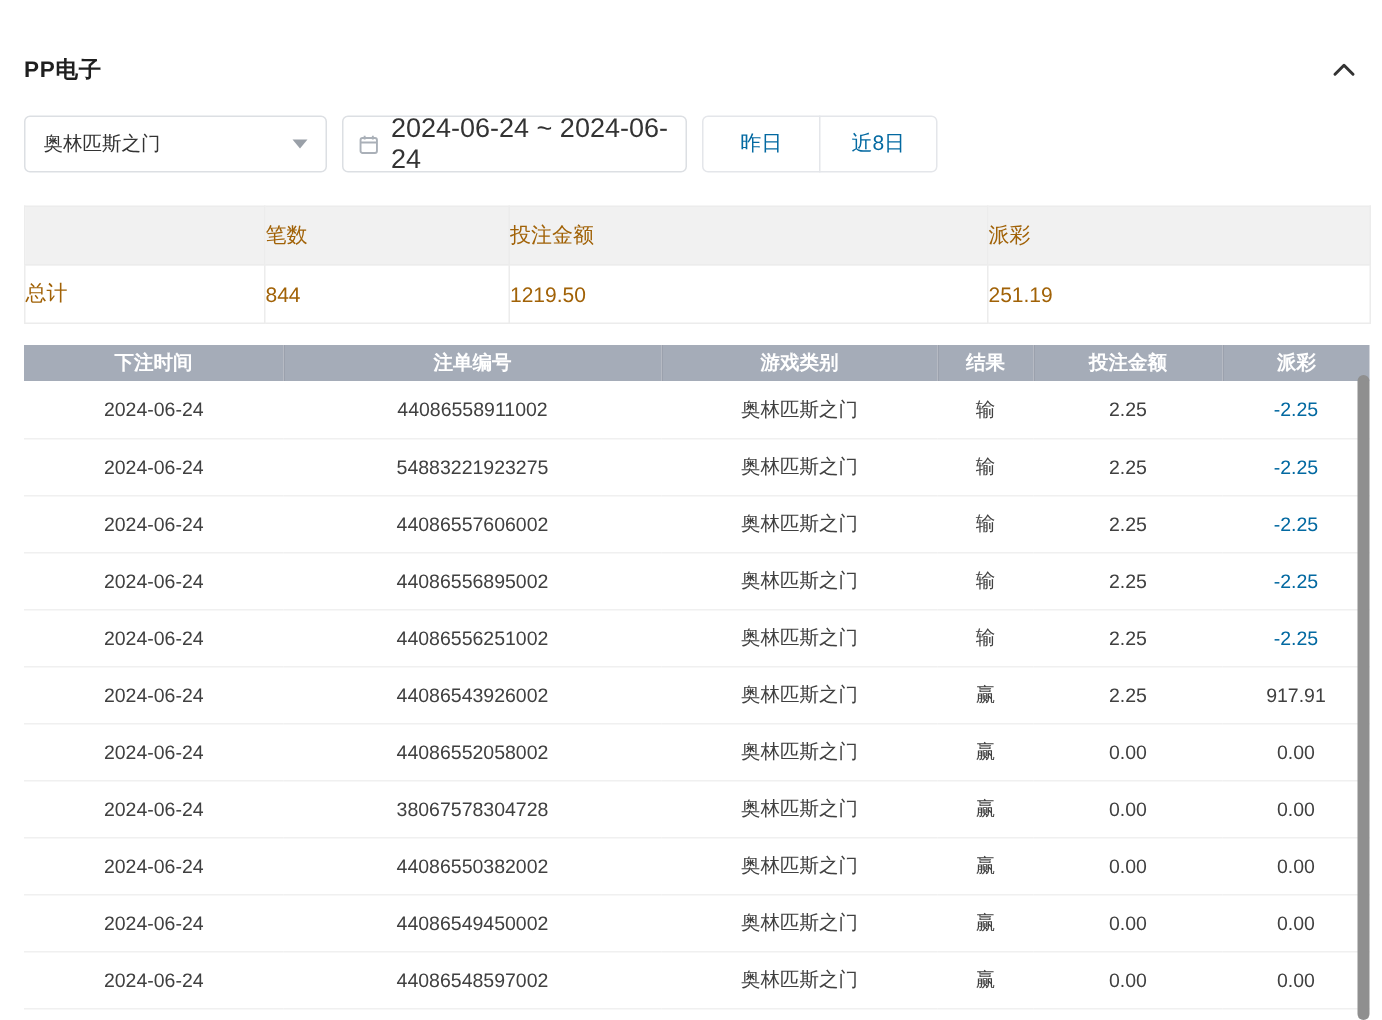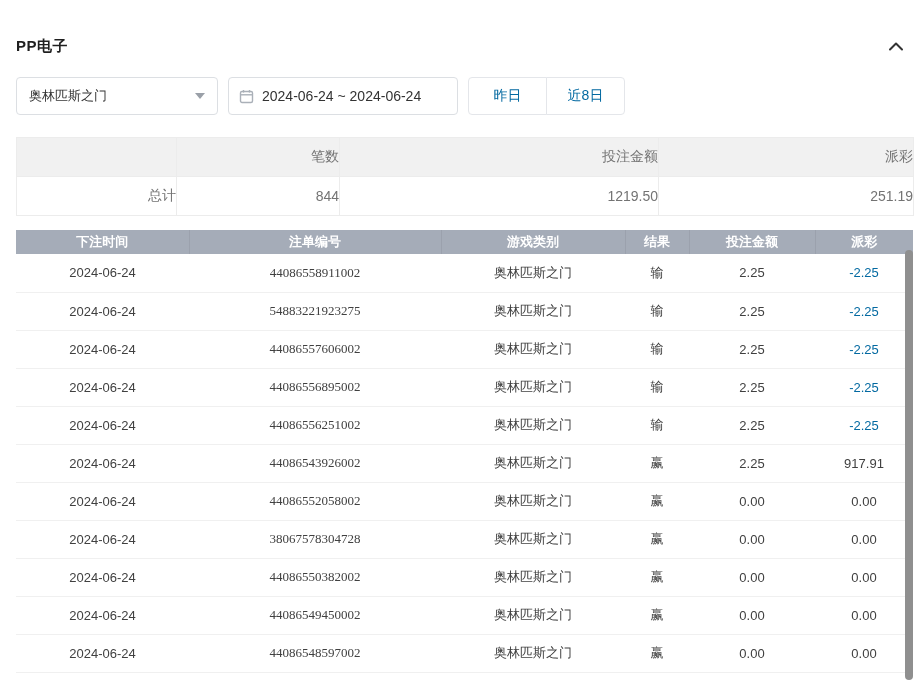--- a/index.html
+++ b/index.html
@@ -38,42 +38,42 @@
   }
   .caret {
     width: 0; height: 0;
     border-left: 5px solid transparent; border-right: 5px solid transparent;
     border-top: 6px solid #9aa0a8;
   }
   .date-input {
     width: 230px; border: 1px solid #dcdfe3; border-radius: 4px;
     display: flex; align-items: center; gap: 8px;
     padding: 0 10px; background: #fff; cursor: pointer;
-    margin-left: 10px; color: #333; font-size: 14px;
+    margin-left: 10px; color: #333; font-size: 18px;
   }
   .btn-group { display: flex; margin-left: 10px; }
   .qbtn {
     width: 79px; height: 38px; background: #fff; border: 1px solid #e4e6ea;
     color: #0369a1; font-size: 14px; cursor: pointer; margin-left: -1px;
     font-family: inherit; position: relative; z-index: 1;
   }
   .qbtn:first-child { border-radius: 4px 0 0 4px; margin-left: 0; }
   .qbtn:last-child { border-radius: 0 4px 4px 0; }
   .qbtn.active { color: #55a1e8; border-color: #55a1e8; z-index: 2; }
   .search {
     margin-left: 10px; width: 80px; height: 38px; border: none; border-radius: 4px;
     background: #55a1e8; color: #fff; font-size: 14px; cursor: pointer; font-family: inherit;
   }
 
   
   table { border-collapse: collapse; table-layout: fixed; }
   .summary { width: 897px; margin-top: 22px; }
   .summary th, .summary td {
-    height: 39px; text-align: right; border: 1px solid #ececec;
-    font-size: 14px; font-weight: 400; color: #737373;
+    height: 39px; text-align: left; border: 1px solid #ececec;
+    font-size: 14px; font-weight: 400; color: #a16207;
   }
   .summary th { background: #f1f1f1; }
   .summary .c1 { width: 160px; }
   .summary .c2 { width: 163px; }
   .summary .c3 { width: 319px; }
   .summary .c4 { width: 255px; }
 
   
   .table-wrap { margin-top: 14px; }
   .records { width: 897px; }
@@ -83,21 +83,21 @@
     border-right: 1px solid rgba(0,0,0,0.06);
   }
   .records thead th:last-child { border-right: none; }
   .records tbody td {
     height: 38px; text-align: center; color: #404040;
     border-bottom: 1px solid #f0f0f0; font-size: 13px;
     overflow: hidden; white-space: nowrap;
   }
   .records td.neg { color: #0369a1; }
   .col-time   { width: 173px; }
-  .col-order  { width: 252px; font-family: Liberation Serif, serif; }
+  .col-order  { width: 252px; }
   .col-game   { width: 184px; }
   .col-result { width: 64px;  }
   .col-bet    { width: 126px; }
   .col-payout { width: 98px;  }
 
   
   .scrollbar-thumb {
     position: absolute; right: 8px; top: 250px;
     width: 8px; height: 430px; background: #8f8f8f; border-radius: 4px;
     cursor: pointer; z-index: 5;

